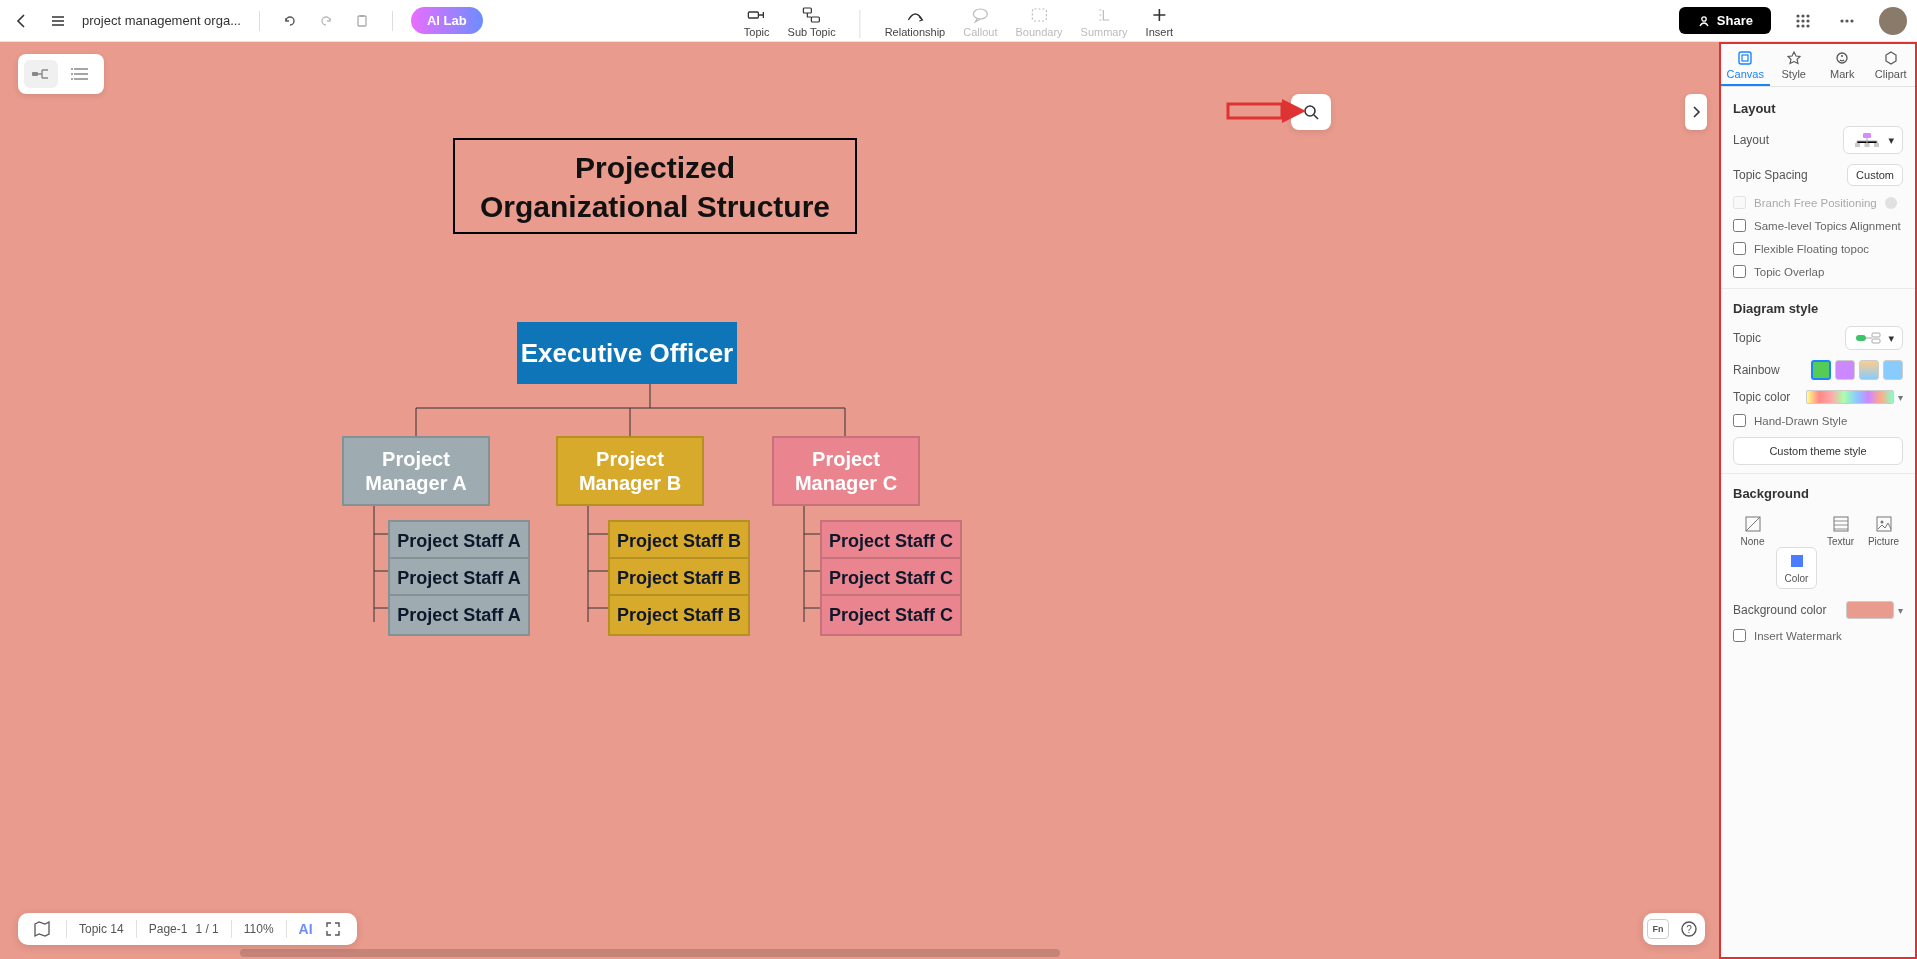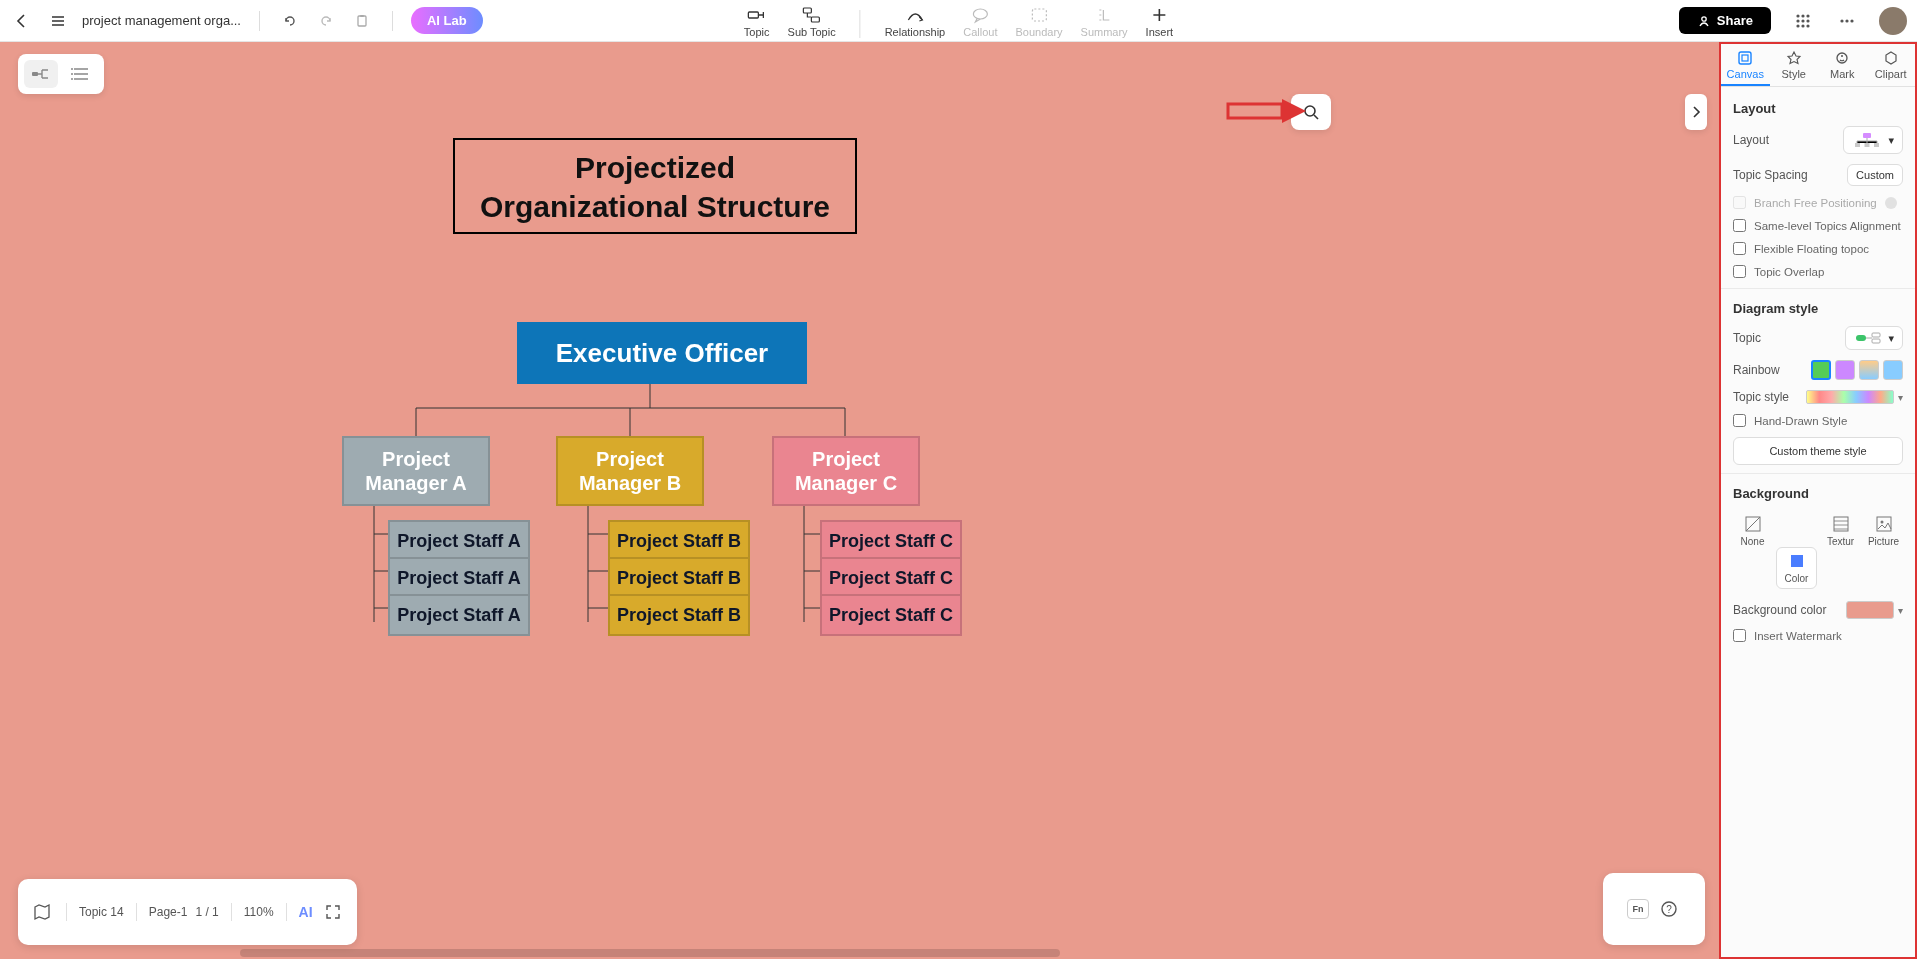--- a/index.html
+++ b/index.html
@@ -24,21 +24,21 @@
 .view-toggle { position: absolute; top: 12px; left: 18px; background: #fff; border-radius: 8px; padding: 6px; display: flex; gap: 6px; box-shadow: 0 2px 6px rgba(0,0,0,.1); }
 .view-toggle .vt { width: 34px; height: 28px; border-radius: 6px; display: flex; align-items: center; justify-content: center; cursor: pointer; }
 .view-toggle .vt.active { background: #f0f0f0; }
 .arrow-annot { position: absolute; top: 54px; left: 1226px; z-index: 5; }
 .search-float { position: absolute; top: 52px; left: 1291px; width: 40px; height: 36px; background: #fff; border-radius: 8px; display: flex; align-items: center; justify-content: center; box-shadow: 0 2px 6px rgba(0,0,0,.1); z-index: 4; }
 .panel-toggle { position: absolute; top: 52px; right: 12px; width: 22px; height: 36px; background: #fff; border-radius: 6px; display: flex; align-items: center; justify-content: center; box-shadow: 0 2px 6px rgba(0,0,0,.1); cursor: pointer; z-index: 4; }
 
 .diagram { position: absolute; left: 0; top: 0; width: 100%; height: 100%; }
 .dg-title { position: absolute; left: 453px; top: 96px; width: 404px; height: 96px; border: 2px solid #000; background: #e99b8d; text-align: center; padding: 8px; }
 .dg-title-txt { font-size: 30px; font-weight: 600; color: #111; line-height: 1.3; }
-.dg-exec { position: absolute; left: 517px; top: 280px; width: 290px; height: 62px; background: #0d75b8; color: #fff; font-size: 26px; font-weight: 600; display: flex; align-items: center; justify-content: center; }
+.dg-exec { position: absolute; left: 517px; top: 280px; width: 220px; height: 62px; background: #0d75b8; color: #fff; font-size: 26px; font-weight: 600; display: flex; align-items: center; justify-content: center; }
 .dg-pm { position: absolute; width: 148px; height: 70px; color: #fff; font-size: 20px; font-weight: 600; display: flex; align-items: center; justify-content: center; text-align: center; line-height: 1.2; border: 2px solid rgba(0,0,0,.15); }
 .pm-a { left: 342px; top: 394px; background: #9eabb1; }
 .pm-b { left: 556px; top: 394px; background: #d8aa2b; }
 .pm-c { left: 772px; top: 394px; background: #ea8590; }
 .dg-staff { position: absolute; width: 142px; height: 42px; font-size: 18px; font-weight: 600; color: #0f172a; display: flex; align-items: center; justify-content: center; border: 2px solid rgba(0,0,0,.15); }
 .st-a { background: #9eabb1; }
 .st-b { background: #d8aa2b; }
 .st-c { background: #ea8590; }
 
 .right-panel { width: 198px; background: #fbfbfb; border: 2px solid #d33; display: flex; flex-direction: column; }
@@ -56,24 +56,24 @@
 .rp-btnfull { width: 100%; padding: 7px; border: 1px solid #ddd; background: #fff; border-radius: 6px; font-size: 11px; cursor: pointer; text-align: center; }
 .rp-bg-opts { display: flex; gap: 4px; margin-bottom: 12px; }
 .rp-bg-opt { flex: 1; display: flex; flex-direction: column; align-items: center; gap: 3px; padding: 4px 2px; border-radius: 6px; cursor: pointer; font-size: 10px; color: #555; }
 .rp-bg-opt.sel { background: #fff; border: 1px solid #ddd; margin-top: 36px; }
 .rp-swatch { width: 48px; height: 18px; border-radius: 3px; border: 1px solid #ccc; }
 .rainbow-row { display: flex; gap: 4px; }
 .rainbow-sw { width: 20px; height: 20px; border: 1px solid #ccc; border-radius: 3px; cursor: pointer; }
 .rainbow-sw.sel { border: 2px solid #1a84ff; }
 .color-strip { width: 88px; height: 14px; background: linear-gradient(90deg,#ff8,#f88,#faa,#afa,#8cf,#c8f,#fa8,#8fc); border: 1px solid #ccc; border-radius: 2px; }
 
-.bottom-bar { position: absolute; bottom: 14px; left: 18px; background: #fff; border-radius: 10px; box-shadow: 0 2px 8px rgba(0,0,0,.12); display: flex; align-items: center; padding: 21px 12px; gap: 8px; font-size: 12px; color: #555; }
+.bottom-bar { position: absolute; bottom: 14px; left: 18px; background: #fff; border-radius: 10px; box-shadow: 0 2px 8px rgba(0,0,0,.12); display: flex; align-items: center; padding: 4px 12px; gap: 8px; font-size: 12px; color: #555; }
 .bb-sep { width: 1px; height: 18px; background: #e0e0e0; margin: 0 4px; }
 .ai-text { color: #6d8dff; font-weight: 700; font-size: 14px; }
-.bottom-right { position: absolute; bottom: 14px; right: 14px; background: #fff; border-radius: 10px; box-shadow: 0 2px 8px rgba(0,0,0,.12); display: flex; align-items: center; padding: 24px; gap: 8px; }
+.bottom-right { position: absolute; bottom: 14px; right: 14px; background: #fff; border-radius: 10px; box-shadow: 0 2px 8px rgba(0,0,0,.12); display: flex; align-items: center; padding: 4px; gap: 8px; }
 .scrollbar-h { position: absolute; bottom: 2px; left: 240px; width: 820px; height: 8px; background: rgba(0,0,0,.15); border-radius: 4px; }
 svg { display: block; }
 </style>
 </head>
 <body>
 
 <div class="app">
   <div class="topbar">
     <div class="topbar-left">
       <div class="icon-btn">
@@ -385,21 +385,21 @@
         <div class="rp-row">
           <label>Rainbow</label>
           <div class="rainbow-row">
             <div class="rainbow-sw sel" style="background:linear-gradient(#5c5,#5c5)"></div>
             <div class="rainbow-sw" style="background:linear-gradient(90deg,#c8f,#c8f)"></div>
             <div class="rainbow-sw" style="background:linear-gradient(#fc8,#8cf)"></div>
             <div class="rainbow-sw" style="background:linear-gradient(#8cf,#8cf)"></div>
           </div>
         </div>
         <div class="rp-row">
-          <label>Topic style</label>
+          <label>Topic color</label>
           <div style="display:flex;align-items:center;gap:4px">
             <div class="color-strip"></div>
             <span style="font-size:10px;color:#777">▾</span>
           </div>
         </div>
         <label class="rp-check">
             <input type="checkbox" style="">
             <span>Hand-Drawn Style</span>
           </label>
         <div class="rp-btnfull">Custom theme style</div>

